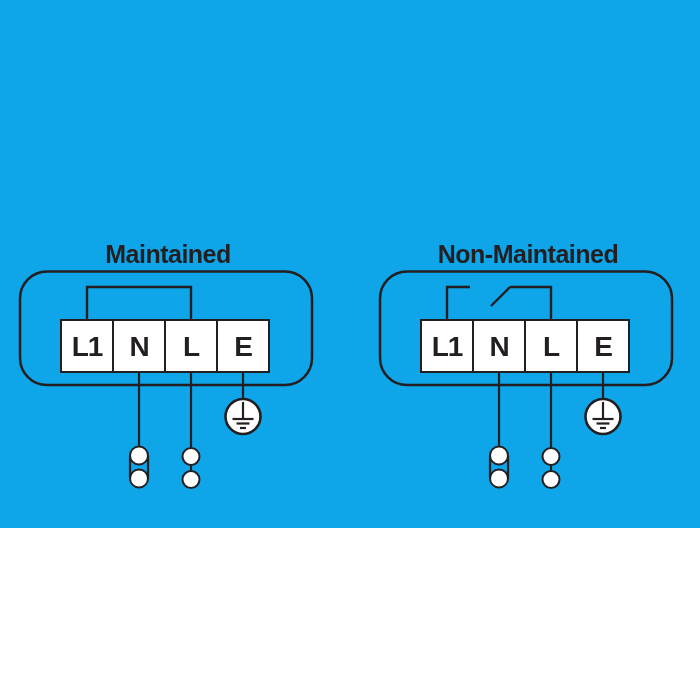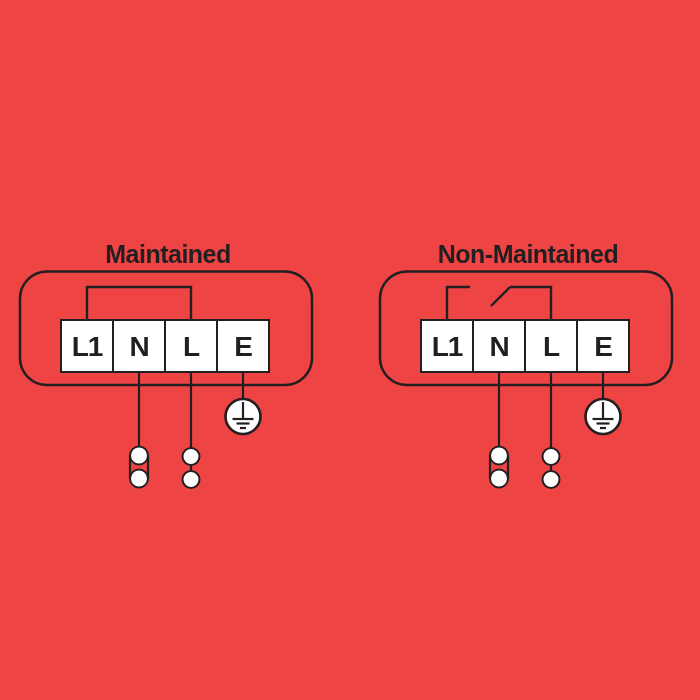--- a/index.html
+++ b/index.html
@@ -3,22 +3,22 @@
 <meta charset="utf-8">
 <style>
   html, body {
     margin: 0;
     padding: 0;
     background: #ffffff;
   }
   .canvas {
     position: relative;
     width: 700px;
-    height: 700px;
-    background: #ef4444;
+    height: 528px;
+    background: #0ea5e9;
     overflow: hidden;
     font-family: "Liberation Sans", sans-serif;
   }
   svg.diagram {
     position: absolute;
     top: 237px;
   }
   #diagram-maintained { left: 8px; }
   #diagram-non-maintained { left: 368px; }
 

